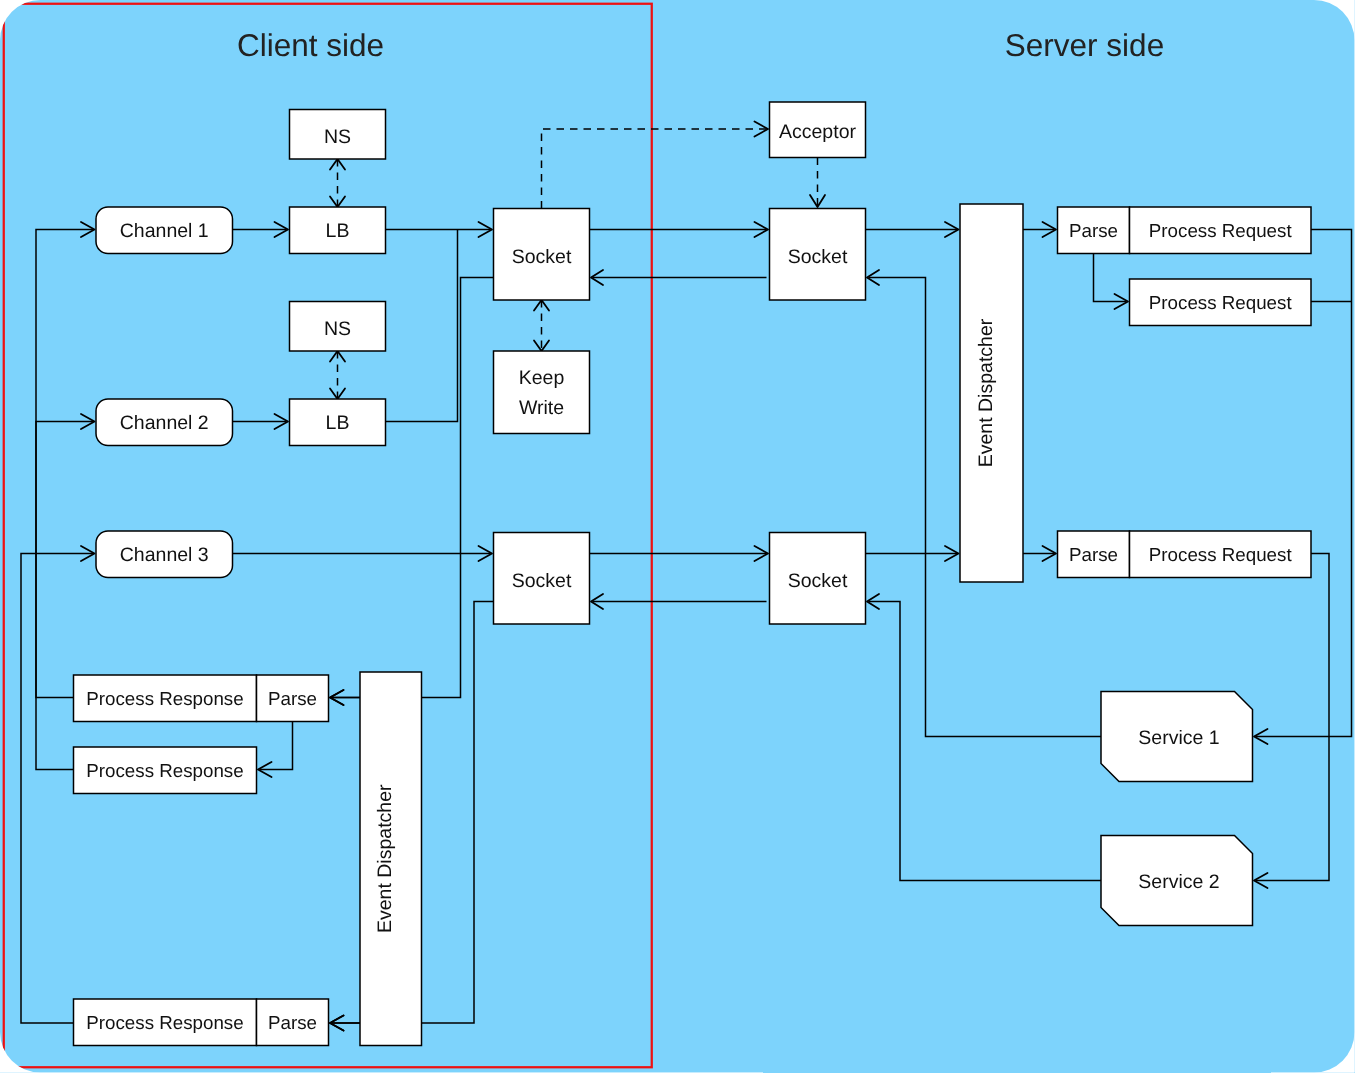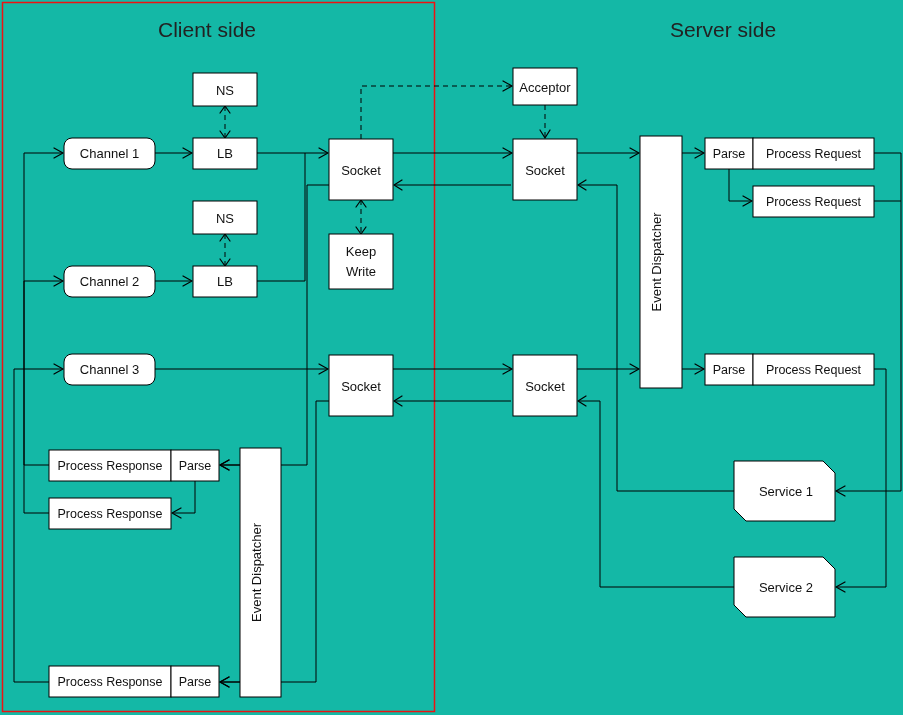--- a/index.html
+++ b/index.html
@@ -8,22 +8,23 @@
     padding: 0;
     background: #ffffff;
   }
   body {
     font-family: "Liberation Sans", sans-serif;
   }
   #diagram-root {
     position: relative;
     width: 903px;
     height: 715px;
-    background: #14b8a6;
+    background: #7dd3fc;
     overflow: hidden;
+    border-radius: 27px;
   }
   svg#diagram-svg {
     display: block;
     width: 903px;
     height: 715px;
   }
   .box-fill { fill: #ffffff; }
   .box-stroke { stroke: #000000; stroke-width: 1; }
   .edge {
     stroke: #000000;

